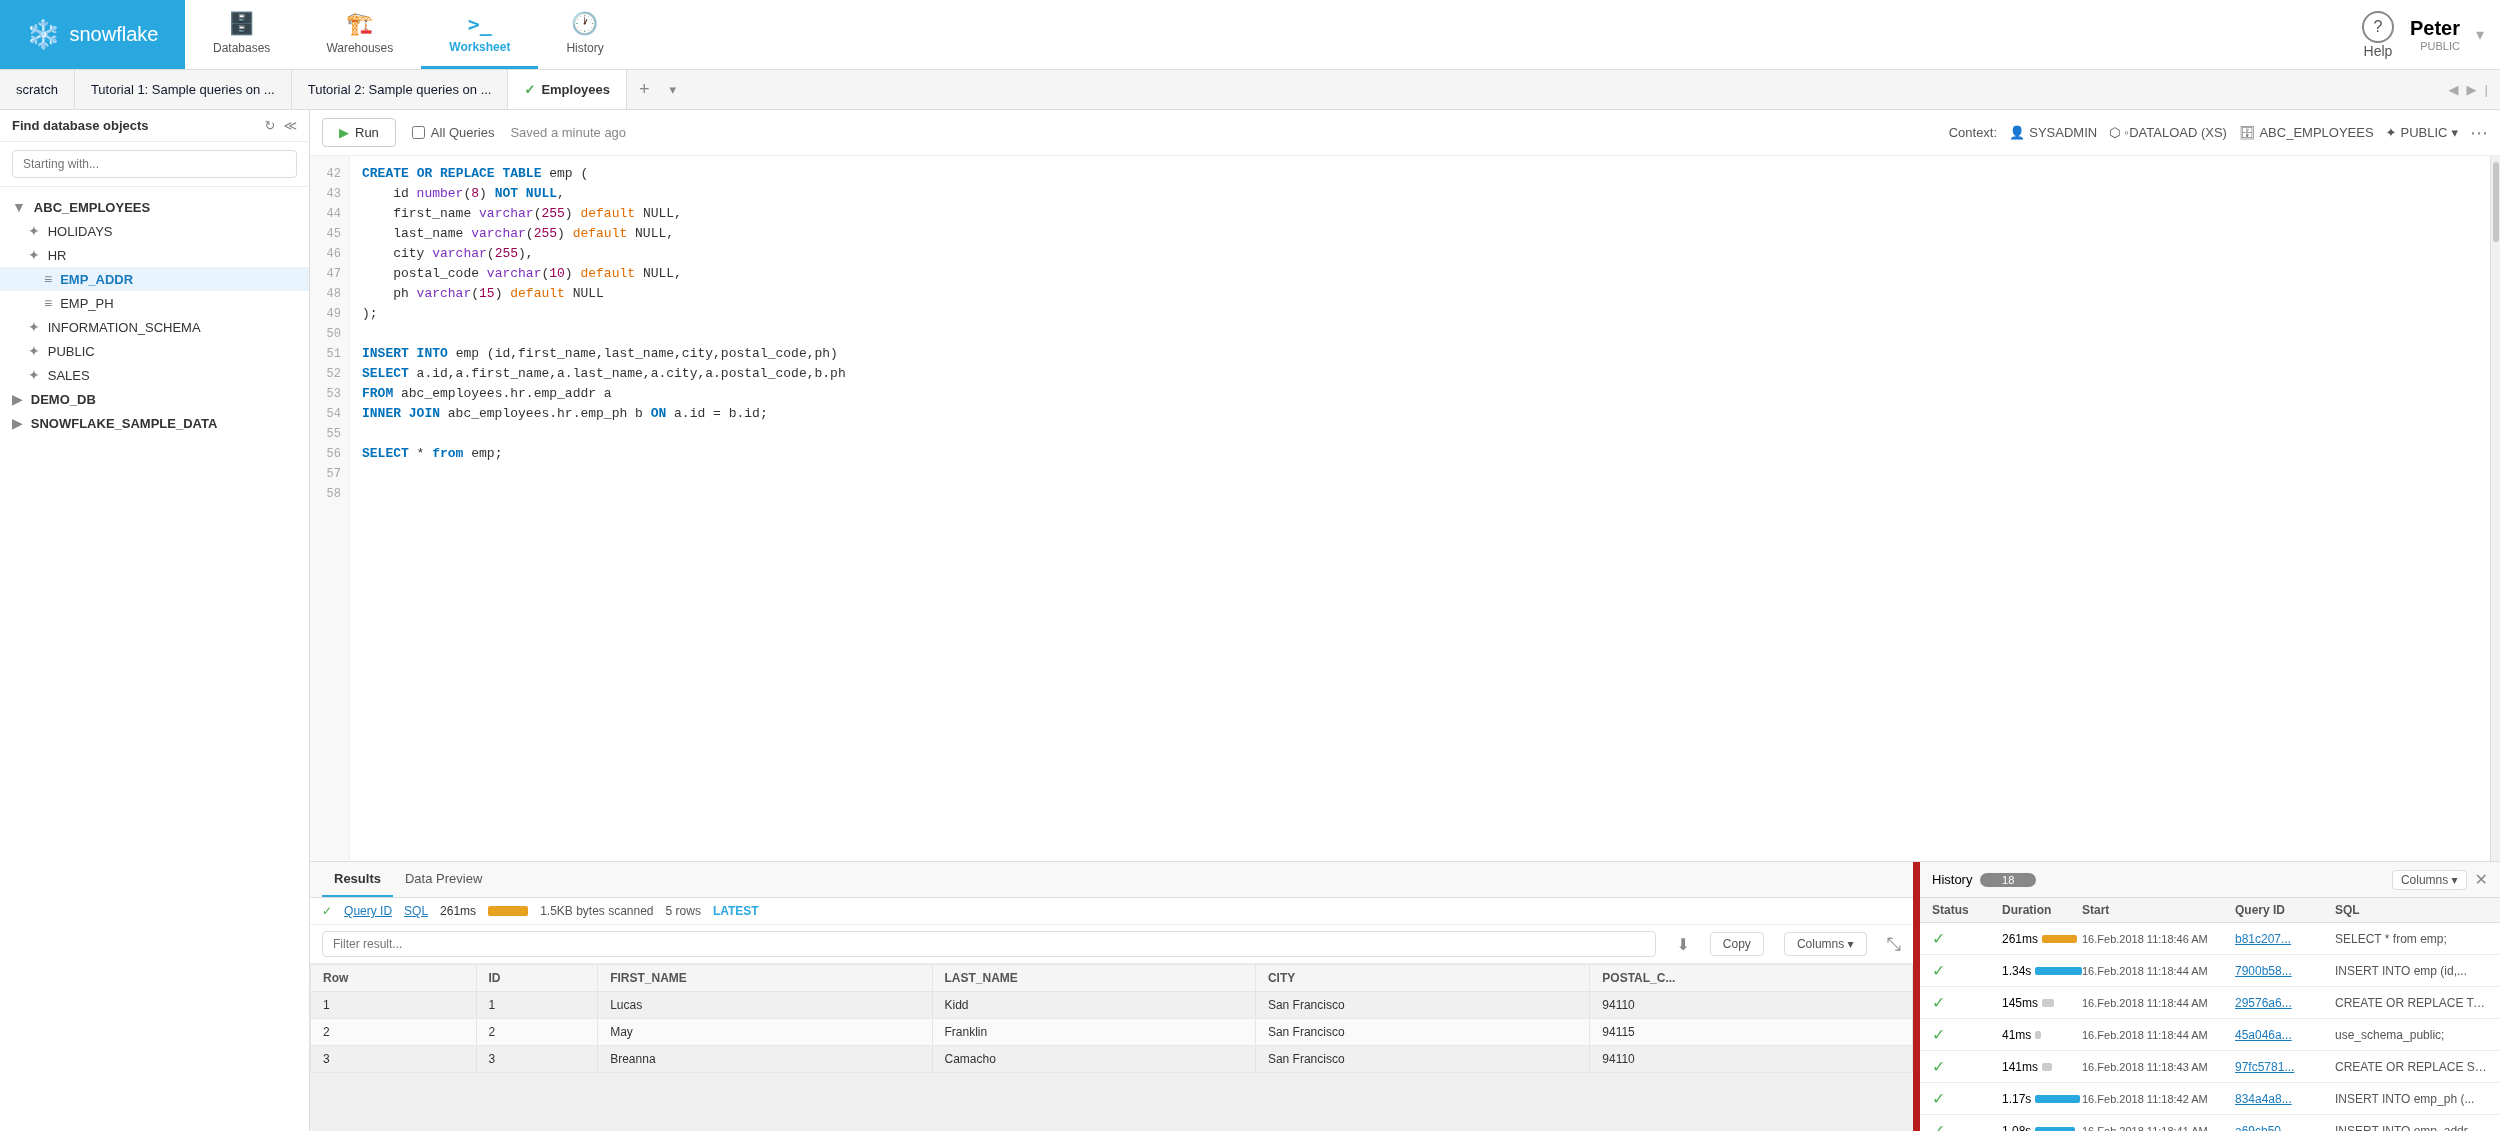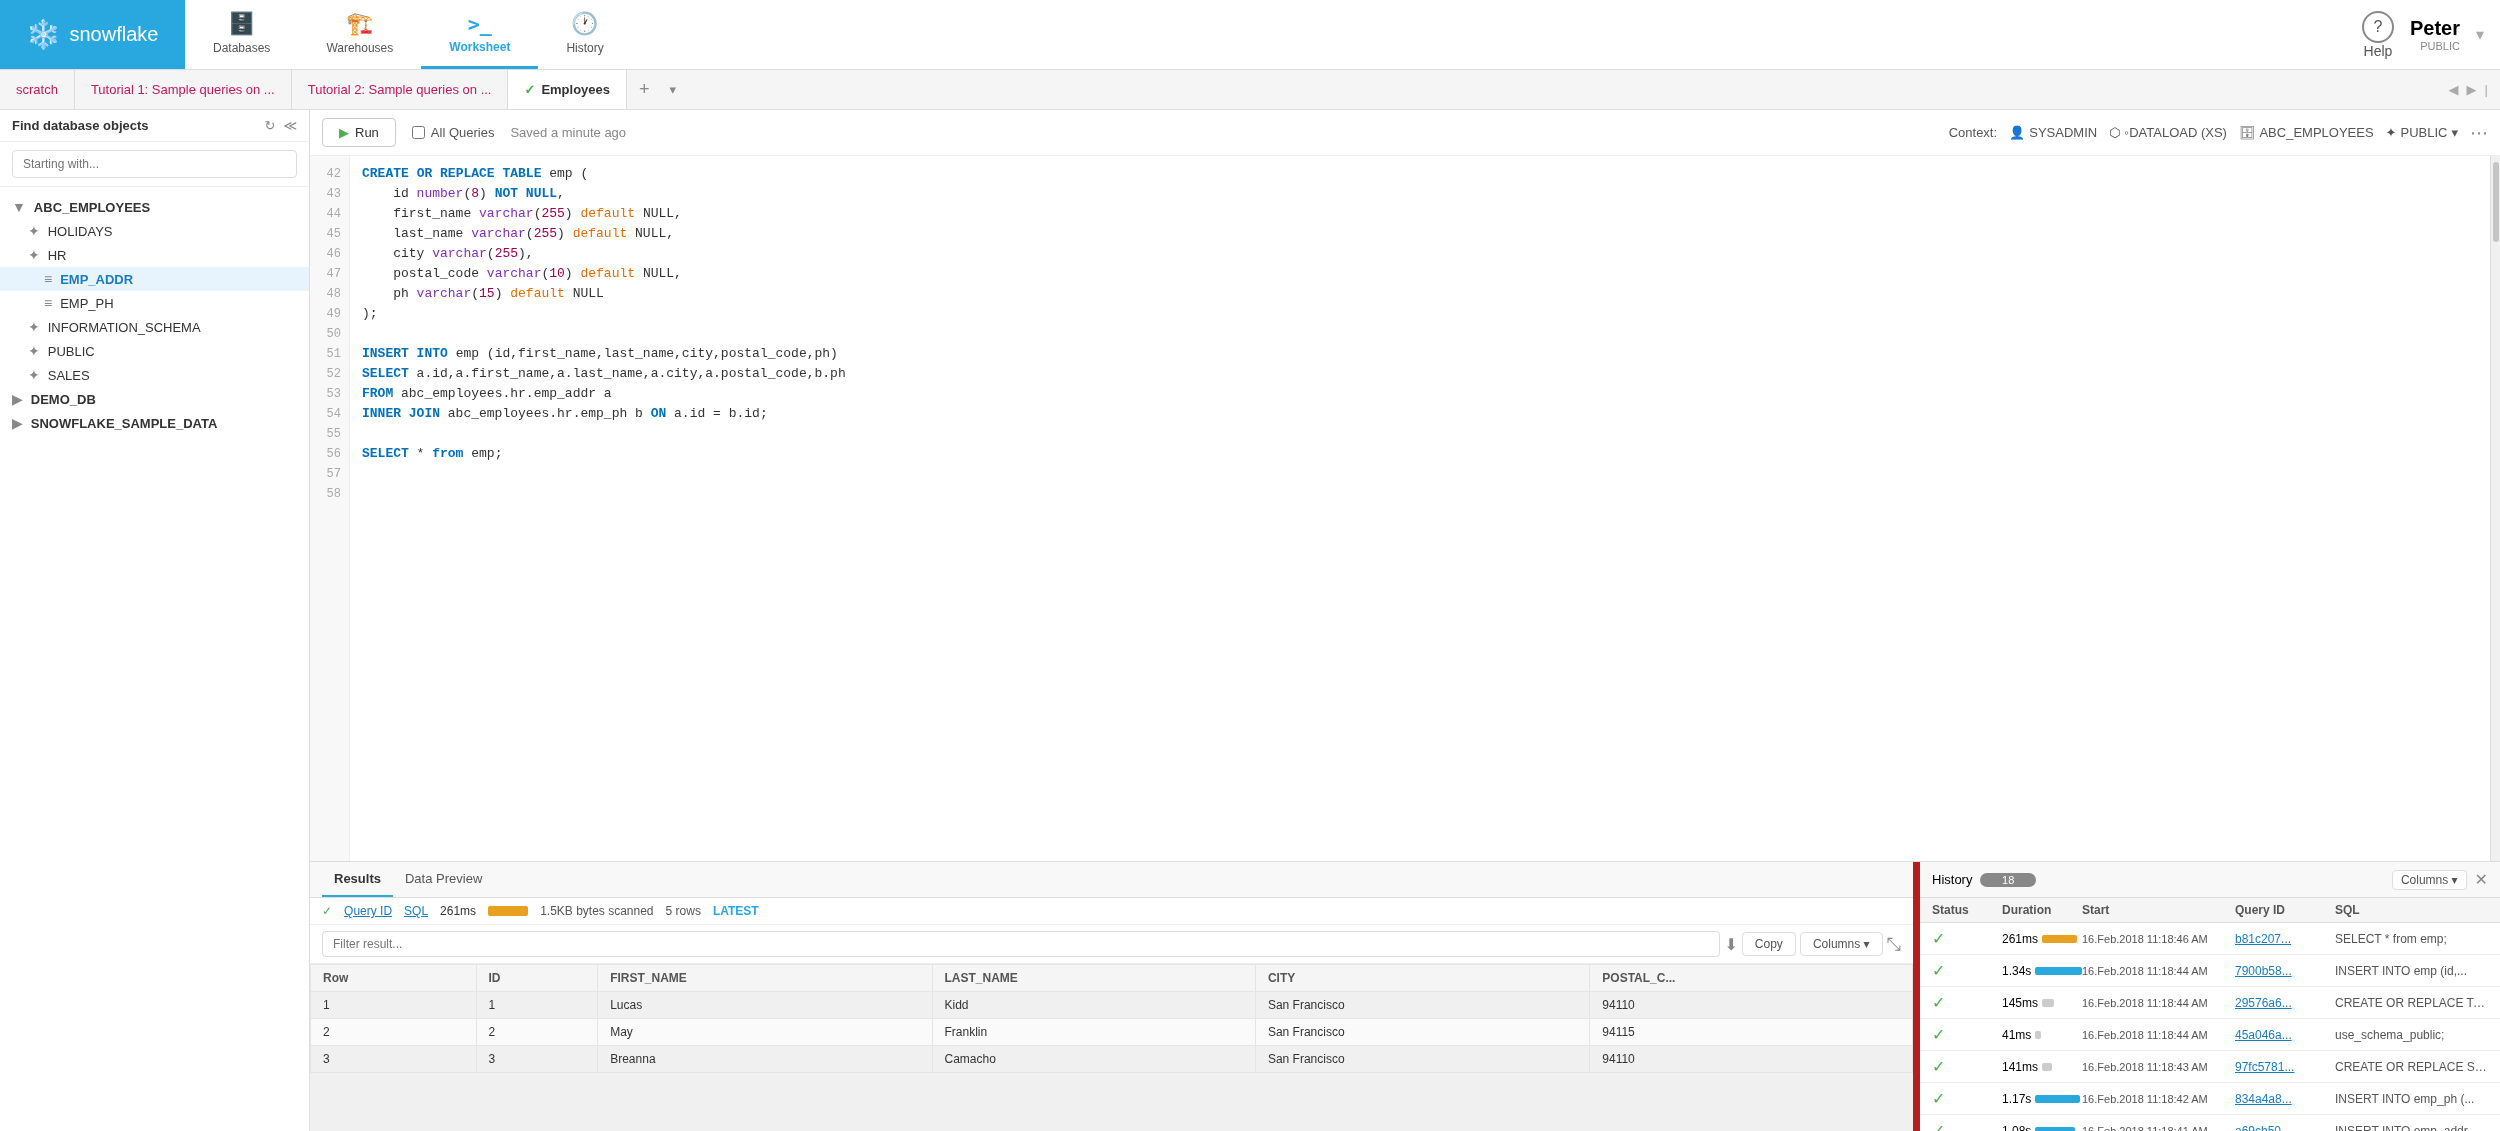--- a/index.html
+++ b/index.html
@@ -19,21 +19,21 @@
     .help-btn { display: flex; flex-direction: column; align-items: center; color: #555; cursor: pointer; }
     .help-btn .help-icon { font-size: 22px; }
     .help-btn .help-label { font-size: 14px; }
     .user-info { display: flex; flex-direction: column; align-items: flex-end; cursor: pointer; }
     .user-name { font-weight: 600; font-size: 20px; }
     .user-role { font-size: 11px; color: #888; }
     .nav-arrows { display: flex; gap: 4px; color: #aaa; font-size: 16px; }
 
     
     .tabs-bar { display: flex; align-items: center; background: #f5f5f5; border-bottom: 1px solid #ddd; height: 40px; }
-    .tab { display: flex; align-items: center; padding: 0 16px; height: 100%; cursor: pointer; border-right: 1px solid #ddd; color: #be185d; font-size: 13px; white-space: nowrap; }
+    .tab { display: flex; align-items: center; padding: 0 16px; height: 100%; cursor: pointer; border-right: 1px solid #ddd; color: #0f172a; font-size: 13px; white-space: nowrap; }
     .tab.active { background: #fff; font-weight: 600; color: #333; }
     .tab .tab-check { color: #4caf50; margin-right: 6px; }
     .tab-add { padding: 0 12px; font-size: 18px; color: #888; cursor: pointer; }
     .tab-arrow { padding: 0 8px; color: #888; cursor: pointer; }
 
     
     .main-layout { display: flex; height: calc(100vh - 110px); }
 
     
     .sidebar { width: 310px; background: #fff; border-right: 1px solid #ddd; display: flex; flex-direction: column; flex-shrink: 0; overflow: hidden; }
@@ -87,21 +87,21 @@
     .results-left { flex: 1; display: flex; flex-direction: column; border-right: 7px solid #b91c1c; overflow: hidden; }
     .results-tabs { display: flex; align-items: center; padding: 0 12px; background: #f8f8f8; border-bottom: 1px solid #ddd; height: 36px; }
     .results-tab { padding: 0 12px; height: 100%; display: flex; align-items: center; cursor: pointer; font-size: 13px; color: #555; border-bottom: 2px solid transparent; }
     .results-tab.active { color: #333; font-weight: 600; border-bottom: 2px solid #29a8e0; }
     .results-meta { display: flex; align-items: center; gap: 12px; padding: 6px 12px; border-bottom: 1px solid #eee; font-size: 12px; color: #555; background: #fff; }
     .meta-check { color: #4caf50; }
     .meta-link { color: #1a7bbf; text-decoration: underline; cursor: pointer; }
     .meta-time { color: #333; font-weight: 500; }
     .meta-bar { height: 10px; width: 40px; background: #e8a020; border-radius: 2px; display: inline-block; }
     .meta-latest { color: #29a8e0; font-weight: 600; }
-    .results-filter { display: flex; align-items: center; padding: 6px 12px; gap: 4px; background: #fff; border-bottom: 1px solid #eee; }
+    .results-filter { display: flex; align-items: center; padding: 6px 12px; gap: 20px; background: #fff; border-bottom: 1px solid #eee; }
     .filter-input { flex: 1; border: 1px solid #ddd; border-radius: 4px; padding: 5px 10px; font-size: 12px; outline: none; }
     .download-btn { font-size: 16px; color: #888; cursor: pointer; }
     .copy-btn { border: 1px solid #ddd; border-radius: 4px; padding: 4px 12px; cursor: pointer; font-size: 12px; color: #555; background: #fff; }
     .columns-btn { border: 1px solid #ddd; border-radius: 4px; padding: 4px 12px; cursor: pointer; font-size: 12px; color: #555; background: #fff; }
     .expand-btn { font-size: 18px; color: #888; cursor: pointer; }
     .results-table { flex: 1; overflow: auto; }
     .results-table table { width: 100%; border-collapse: collapse; font-size: 12px; }
     .results-table th { background: #f5f5f5; border: 1px solid #e5e5e5; padding: 6px 12px; text-align: left; font-weight: 600; color: #555; white-space: nowrap; }
     .results-table td { border: 1px solid #e5e5e5; padding: 6px 12px; color: #333; }
     .results-table tr:nth-child(even) td { background: #fafafa; }

